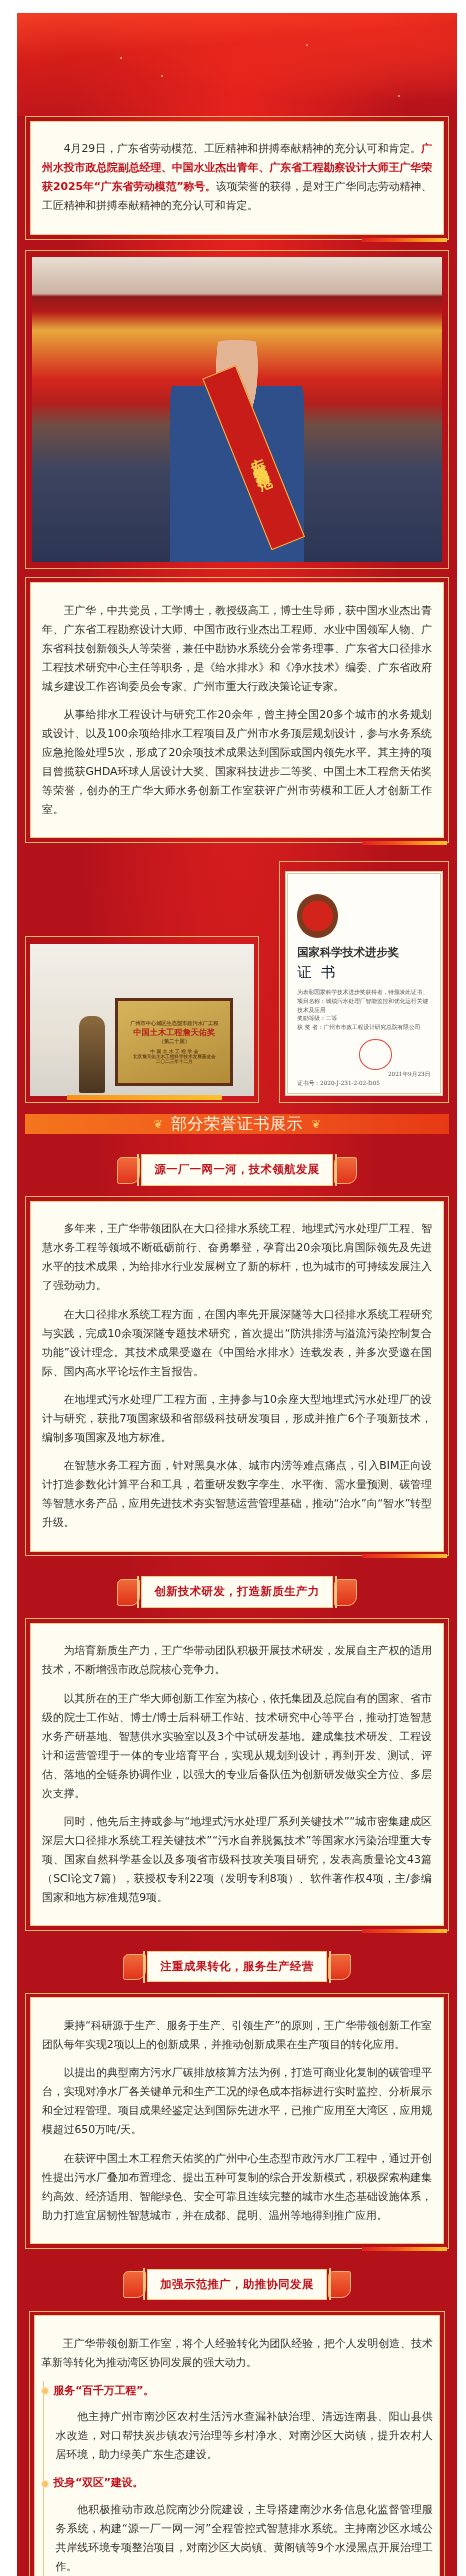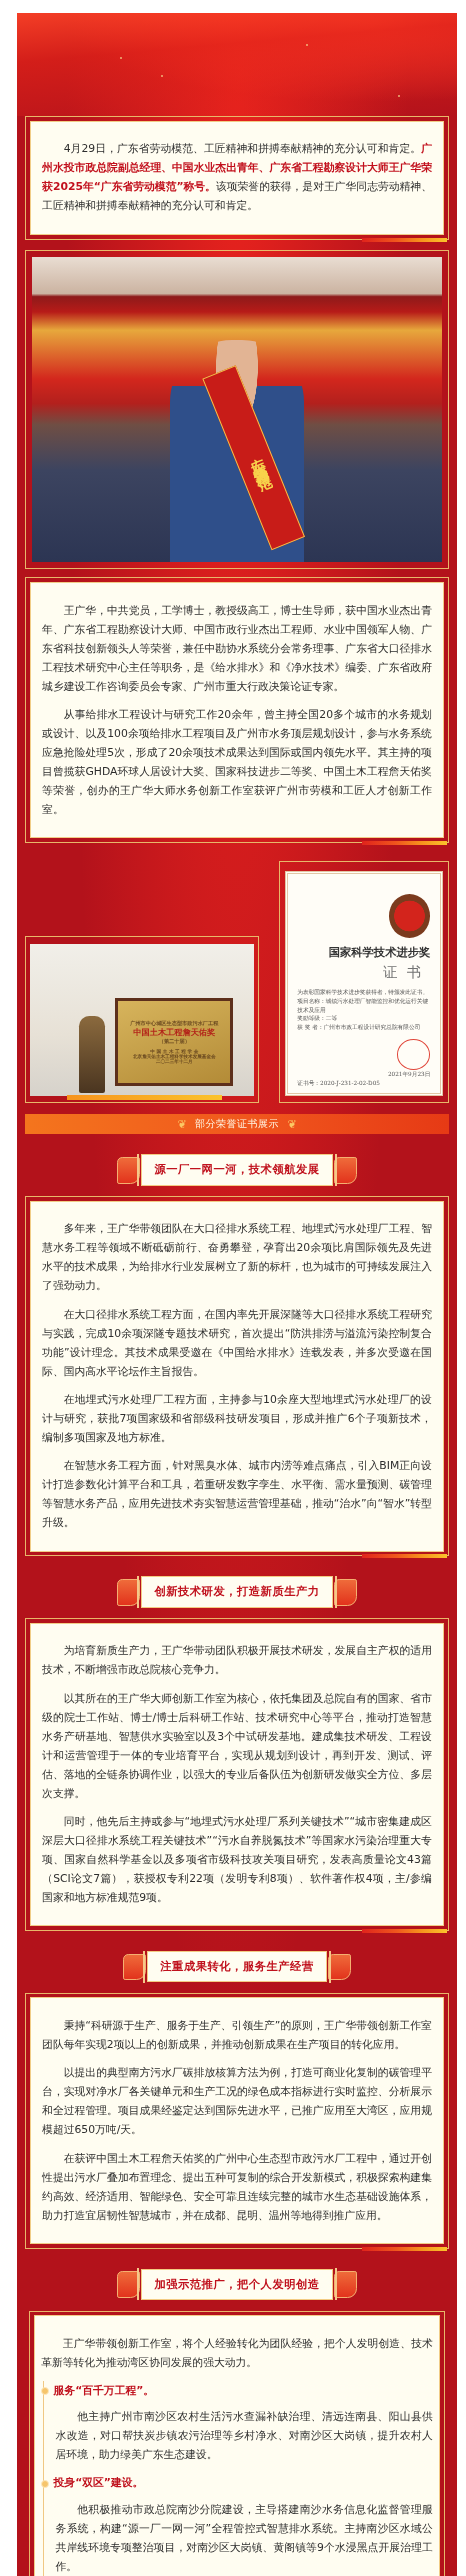--- a/index.html
+++ b/index.html
@@ -104,34 +104,34 @@
   .award-left .underbar {
     position: absolute; left: 41px; bottom: 2.1px; width: 155px; height: 5.2px;
     background: linear-gradient(90deg, #f7931d, #fbc32c);
   }
   .award-right {
     position: absolute; right: 0; top: 0; width: 170px; height: 242px;
     border: 0.5px solid #e8b86a; padding: 8.2px 5.2px 8.2px 5.2px;
   }
   .award-right .cert {
     height: 225px; background: #fffdf7; border: 3.1px double #e3c7a5;
-    padding: 20.6px 9.3px 5.2px 9.3px; display: flex; flex-direction: column; align-items: flex-end;
+    padding: 20.6px 9.3px 5.2px 9.3px; display: flex; flex-direction: column; align-items: flex-start;
   }
   .cert .emblem { width: 41px; height: 47px; border-radius: 50%; background: radial-gradient(circle, #d3241c 50%, #7b3b1e 52%); margin-bottom: 7.2px; }
   .cert .title { font-family: "DejaVu Serif", serif; font-size: 11.3px; color: #333; font-weight: bold; }
-  .cert .sub { font-family: "DejaVu Serif", serif; font-size: 14.4px; color: #737373; margin: 3.1px 0 6.2px; letter-spacing: 9.3px; }
+  .cert .sub { font-family: "DejaVu Serif", serif; font-size: 14.4px; color: #0f172a; margin: 3.1px 0 6.2px; letter-spacing: 9.3px; }
   .cert .line { font-family: "DejaVu Serif", serif; font-size: 5.7px; color: #555; align-self: stretch; line-height: 8.8px; }
   .cert .seal { width: 33px; height: 33px; border-radius: 50%; border: 1.5px solid #e0463a; margin: 7.2px 0 0 62px; }
 
   .honor-banner {
     margin: 10.3px 8.2px 0 8.2px; height: 20.6px;
     background: linear-gradient(90deg, #f4751d 0%, #f0561d 55%, #e63a15 100%);
     display: flex; align-items: center; justify-content: center; gap: 8.2px;
   }
-  .honor-banner .label { color: #fff6e3; font-size: 10px; letter-spacing: 0.5px; text-align: right; }
+  .honor-banner .label { color: #fff6e3; font-size: 16px; letter-spacing: 0.5px; text-align: right; }
   .laurel { color: #fbc864; font-size: 11.3px; }
 
   .sec-head { display: flex; justify-content: center; align-items: center; margin: 19.6px 0 10.3px 0; position: relative; }
   .sec-head .flag {
     width: 25px; height: 32px; position: relative;
   }
   .sec-head .flag::before {
     content: ""; position: absolute; inset: 3.1px 1px 2.1px 1px;
     background: linear-gradient(180deg, #ef6b3a, #e2331c);
     border: 0.5px solid #f5b070; border-radius: 5.2px 2.1px 9.3px 2.1px;
@@ -266,21 +266,21 @@
     <div class="card">
       <p>秉持“科研源于生产、服务于生产、引领生产”的原则，王广华带领创新工作室团队每年实现2项以上的创新成果，并推动创新成果在生产项目的转化应用。</p>
       <p>以提出的典型南方污水厂碳排放核算方法为例，打造可商业化复制的碳管理平台，实现对净水厂各关键单元和生产工况的绿色成本指标进行实时监控、分析展示和全过程管理。项目成果经鉴定达到国际先进水平，已推广应用至大湾区，应用规模超过650万吨/天。</p>
       <p>在获评中国土木工程詹天佑奖的广州中心生态型市政污水厂工程中，通过开创性提出污水厂叠加布置理念、提出五种可复制的综合开发新模式，积极探索构建集约高效、经济适用、智能绿色、安全可靠且连续完整的城市水生态基础设施体系，助力打造宜居韧性智慧城市，并在成都、昆明、温州等地得到推广应用。</p>
     </div>
     <div class="stripe"></div>
   </div>
 
   <div class="sec-head">
     <span class="flag left"></span>
-    <div class="box"><span>加强示范推广，把个人发明创造</span></div>
+    <div class="box"><span>加强示范推广，助推协同发展</span></div>
     <span class="flag right"></span>
   </div>
   <div class="card-wrap" style="margin:0 12.4px">
     <div class="card" style="padding:17.5px 6.2px 12.4px 6.2px">
       <p>王广华带领创新工作室，将个人经验转化为团队经验，把个人发明创造、技术革新等转化为推动湾区协同发展的强大动力。</p>
       <div class="sub-item">
         <div class="subhead">服务“百千万工程”。</div>
         <p>他主持广州市南沙区农村生活污水查漏补缺治理、清远连南县、阳山县供水改造，对口帮扶炭步镇农污治理等乡村净水、对南沙区大岗镇，提升农村人居环境，助力绿美广东生态建设。</p>
         <div class="subhead">投身“双区”建设。</div>
         <p>他积极推动市政总院南沙分院建设，主导搭建南沙水务信息化监督管理服务系统，构建“源一厂一网一河”全程管控式智慧排水系统。主持南沙区水域公共岸线环境专项整治项目，对南沙区大岗镇、黄阁镇等9个水浸黑点开展治理工作。</p>

